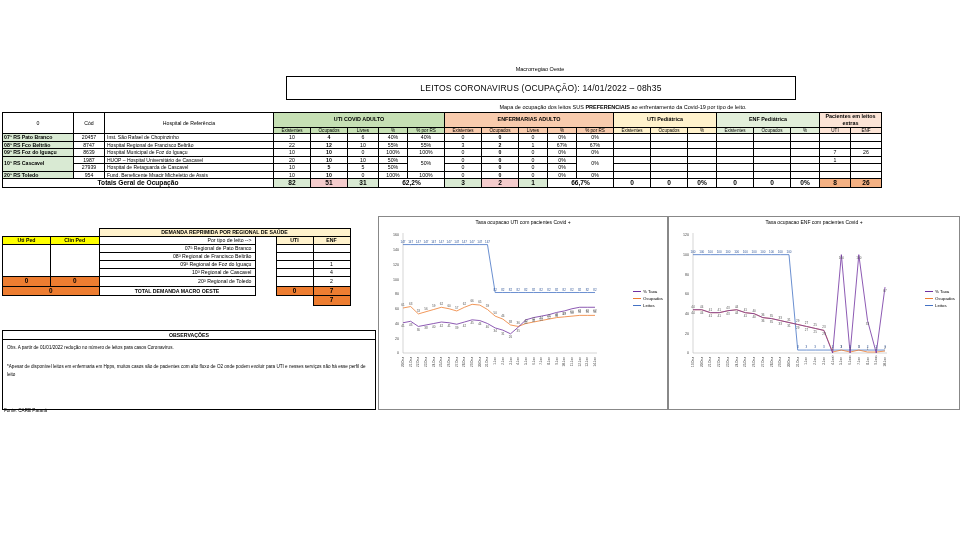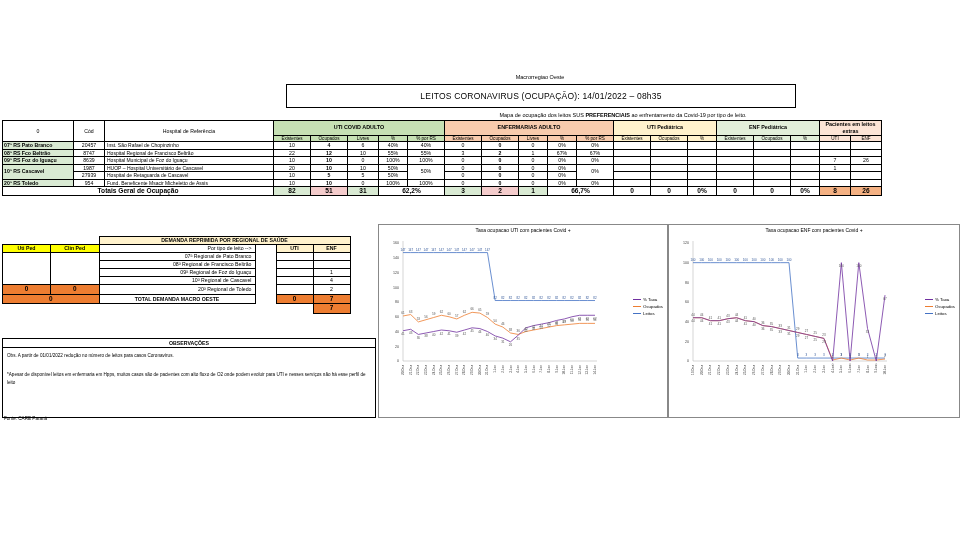--- a/index.html
+++ b/index.html
@@ -1,17 +1,17 @@
 <!DOCTYPE html>
 <html><head>
 <meta charset="utf-8">
 <style>
   html,body{margin:0;padding:0;background:#ffffff;}
   body{width:960px;height:540px;position:relative;font-family:"Liberation Sans",sans-serif;color:#000;overflow:hidden;}
-  .abs{position:absolute;margin-top:8px;}
+  .abs{position:absolute;}
   
   #macro-label{left:286px;top:66px;width:508px;text-align:center;font-size:5.5px;}
   #title-box{left:286px;top:76px;width:508px;height:22px;border:1px solid #000;display:flex;align-items:center;justify-content:center;}
   #title-box .t{font-size:8.5px;letter-spacing:.2px;}
   #map-subtitle{left:286px;top:104px;width:674px;text-align:center;font-size:5.5px;}
   #map-subtitle b{font-weight:bold;}
   
   table{border-collapse:collapse;}
   #main-table{left:2px;top:112px;font-size:5.2px;}
   #main-table td,#main-table th{border:1px solid #000;padding:0 1px;line-height:1.25;}

